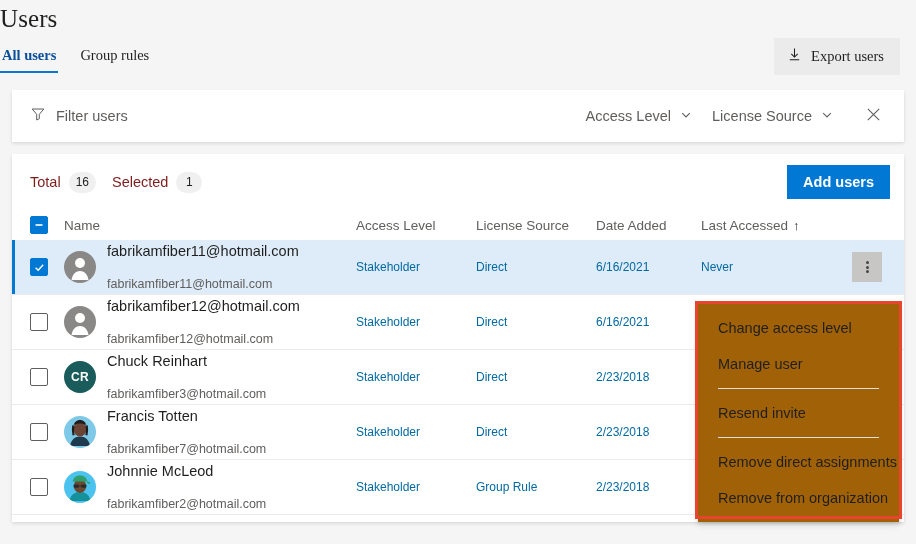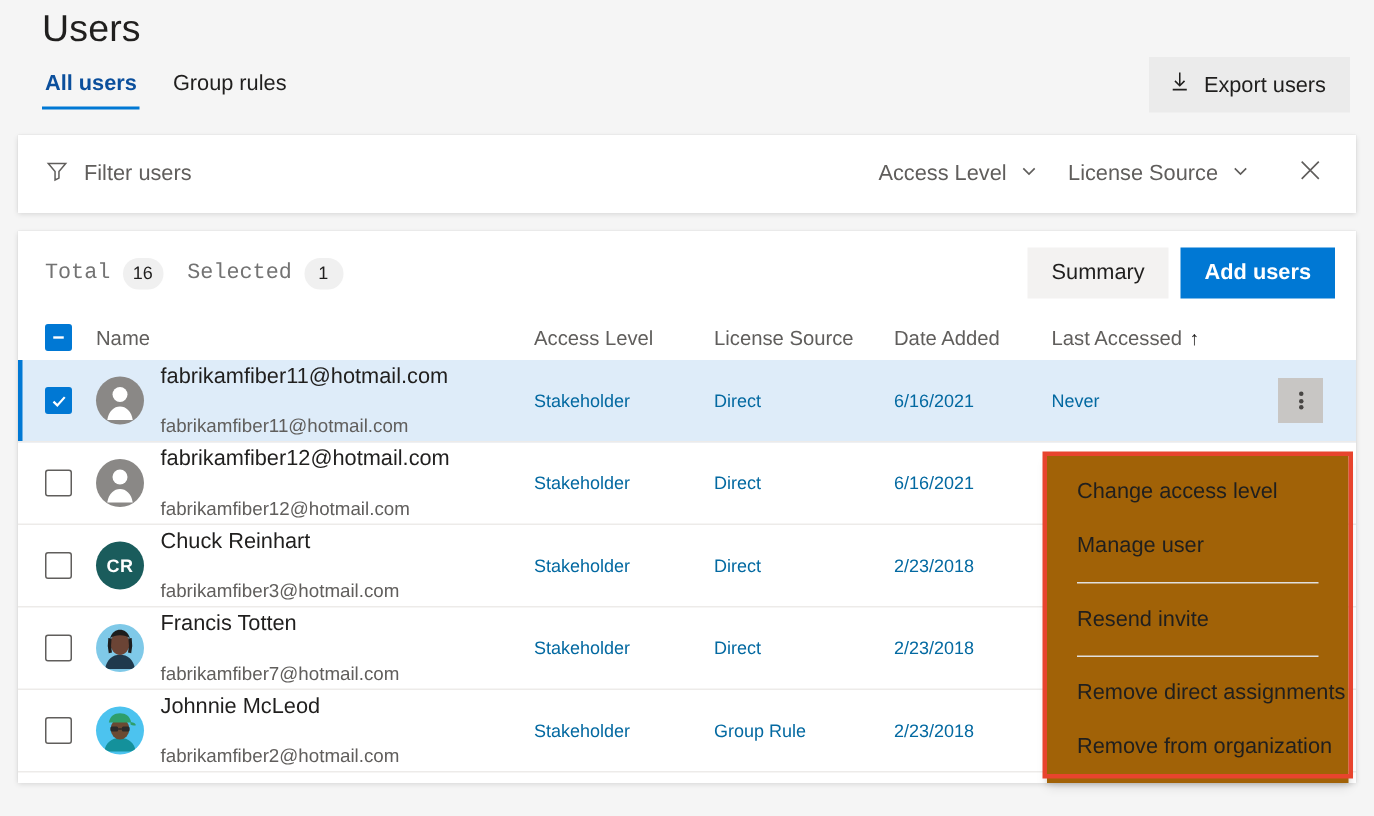--- a/index.html
+++ b/index.html
@@ -5,21 +5,21 @@
   * { box-sizing: border-box; margin: 0; padding: 0; }
   html, body {
     width: 916px; height: 544px;
     background: #f5f5f5;
     font-family: "Liberation Sans", sans-serif;
     color: #201f1e;
     overflow: hidden;
   }
 
   
-  .page-head { position: relative; height: 90px; padding: 0 28px; }
+  .page-head { position: relative; height: 90px; padding: 0 0; font-family: Liberation Serif, serif; }
   .page-title {
     font-size: 25px; font-weight: 400; color: #201f1e;
     padding-top: 5px; letter-spacing: .1px;
   }
   .tabs { display: flex; gap: 20px; margin-top: 12px; }
   .tab {
     font-size: 14.5px; color: #201f1e; padding: 2px 2px 9px 2px;
     cursor: pointer; position: relative; white-space: nowrap;
   }
   .tab.active { font-weight: 600; color: #0b4f9c; }
@@ -61,21 +61,21 @@
   }
 
   
   .list-card { margin-top: 12px; height: 368px; position: relative; }
   .list-toolbar {
     height: 56px; display: flex; align-items: center;
     padding: 0 14px 0 18px;
   }
   .counts { display: flex; align-items: center; gap: 16px; flex: 1; }
   .count-group { display: flex; align-items: center; gap: 8px; }
-  .count-label { font-size: 14.5px; color: #737373; font-family: Liberation Mono, monospace; }
+  .count-label { font-size: 14.5px; color: #7f1d1d; }
   .count-pill {
     background: #f0f0f0; border-radius: 11px; min-width: 26px;
     height: 21px; display: flex; align-items: center; justify-content: center;
     font-size: 12px; color: #201f1e; padding: 0 7px;
   }
   .tool-btns { display: flex; align-items: center; gap: 8px; }
   .btn-secondary {
     background: #f3f2f1; border: none; cursor: pointer; font-family: inherit;
     font-size: 14.5px; color: #201f1e; padding: 9px 16px;
   }
@@ -230,21 +230,20 @@
       <div class="count-group">
         <span class="count-label">Total</span>
         <span class="count-pill">16</span>
       </div>
       <div class="count-group">
         <span class="count-label">Selected</span>
         <span class="count-pill">1</span>
       </div>
     </div>
     <div class="tool-btns">
-      <button class="btn-secondary">Summary</button>
       <button class="btn-primary">Add users</button>
     </div>
   </div>
 
   <div class="tbl">
 
     <div class="thead">
       <div class="c-check">
         <div class="cb indeterminate">
           <svg width="10" height="10" viewBox="0 0 10 10">

